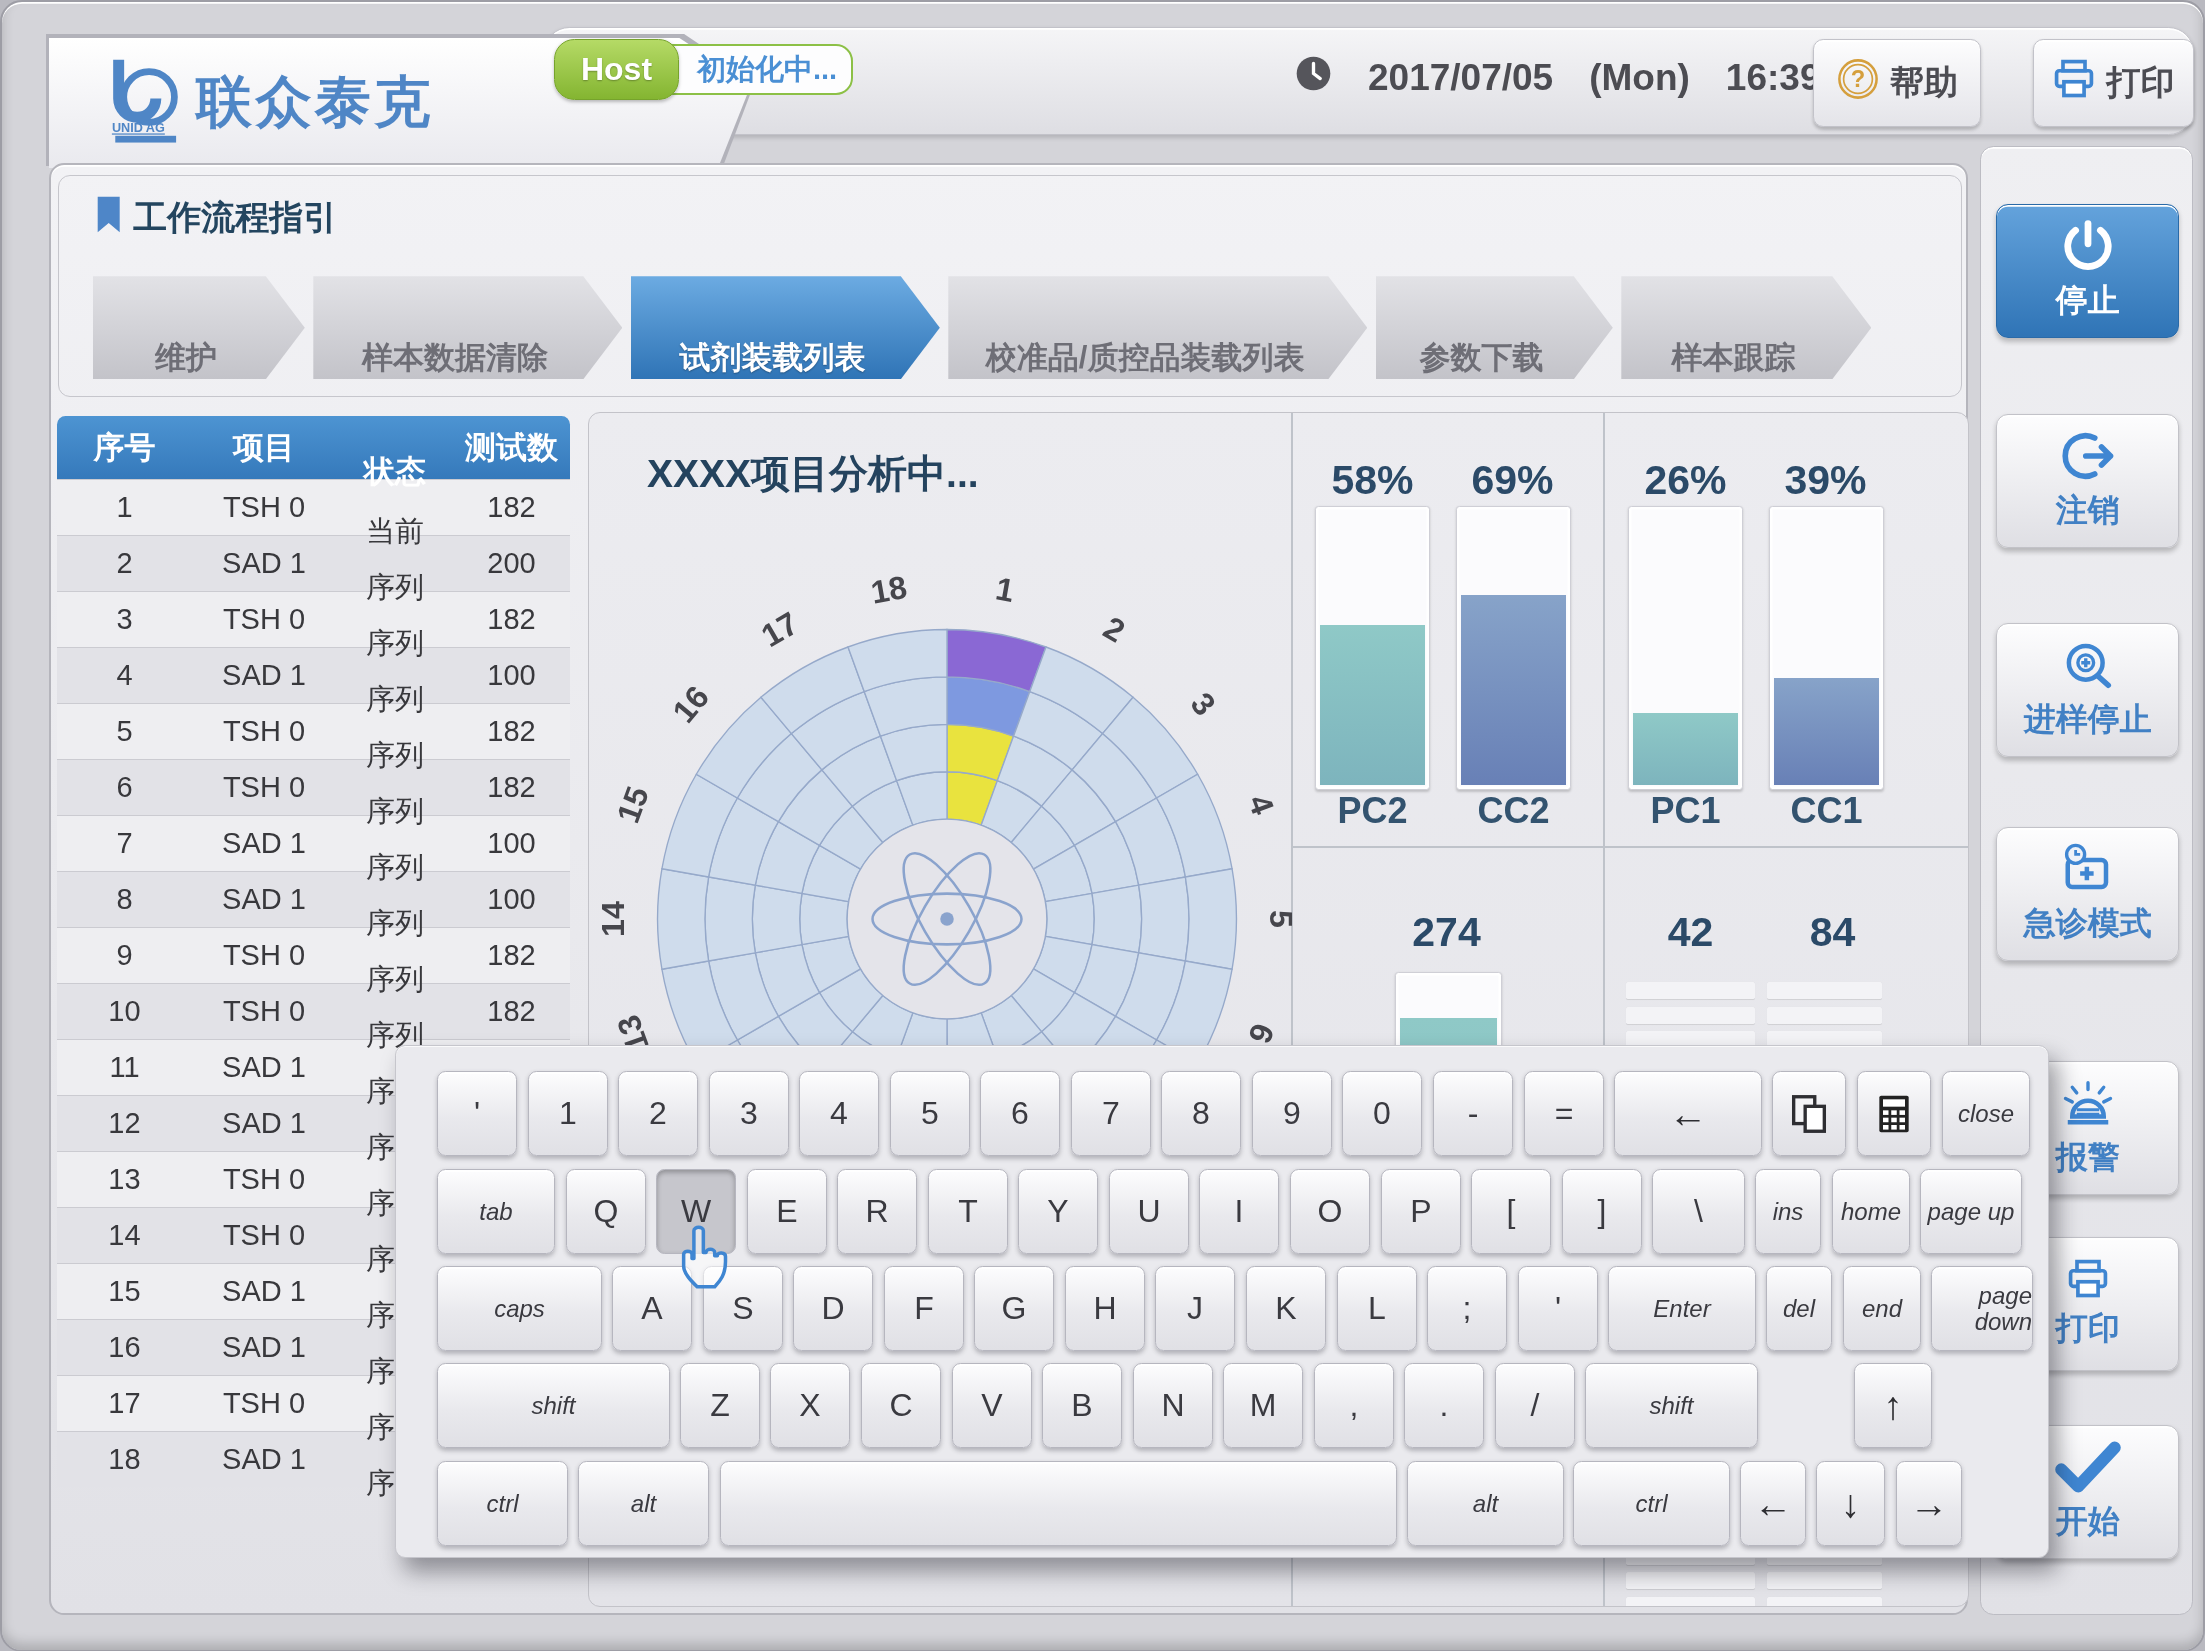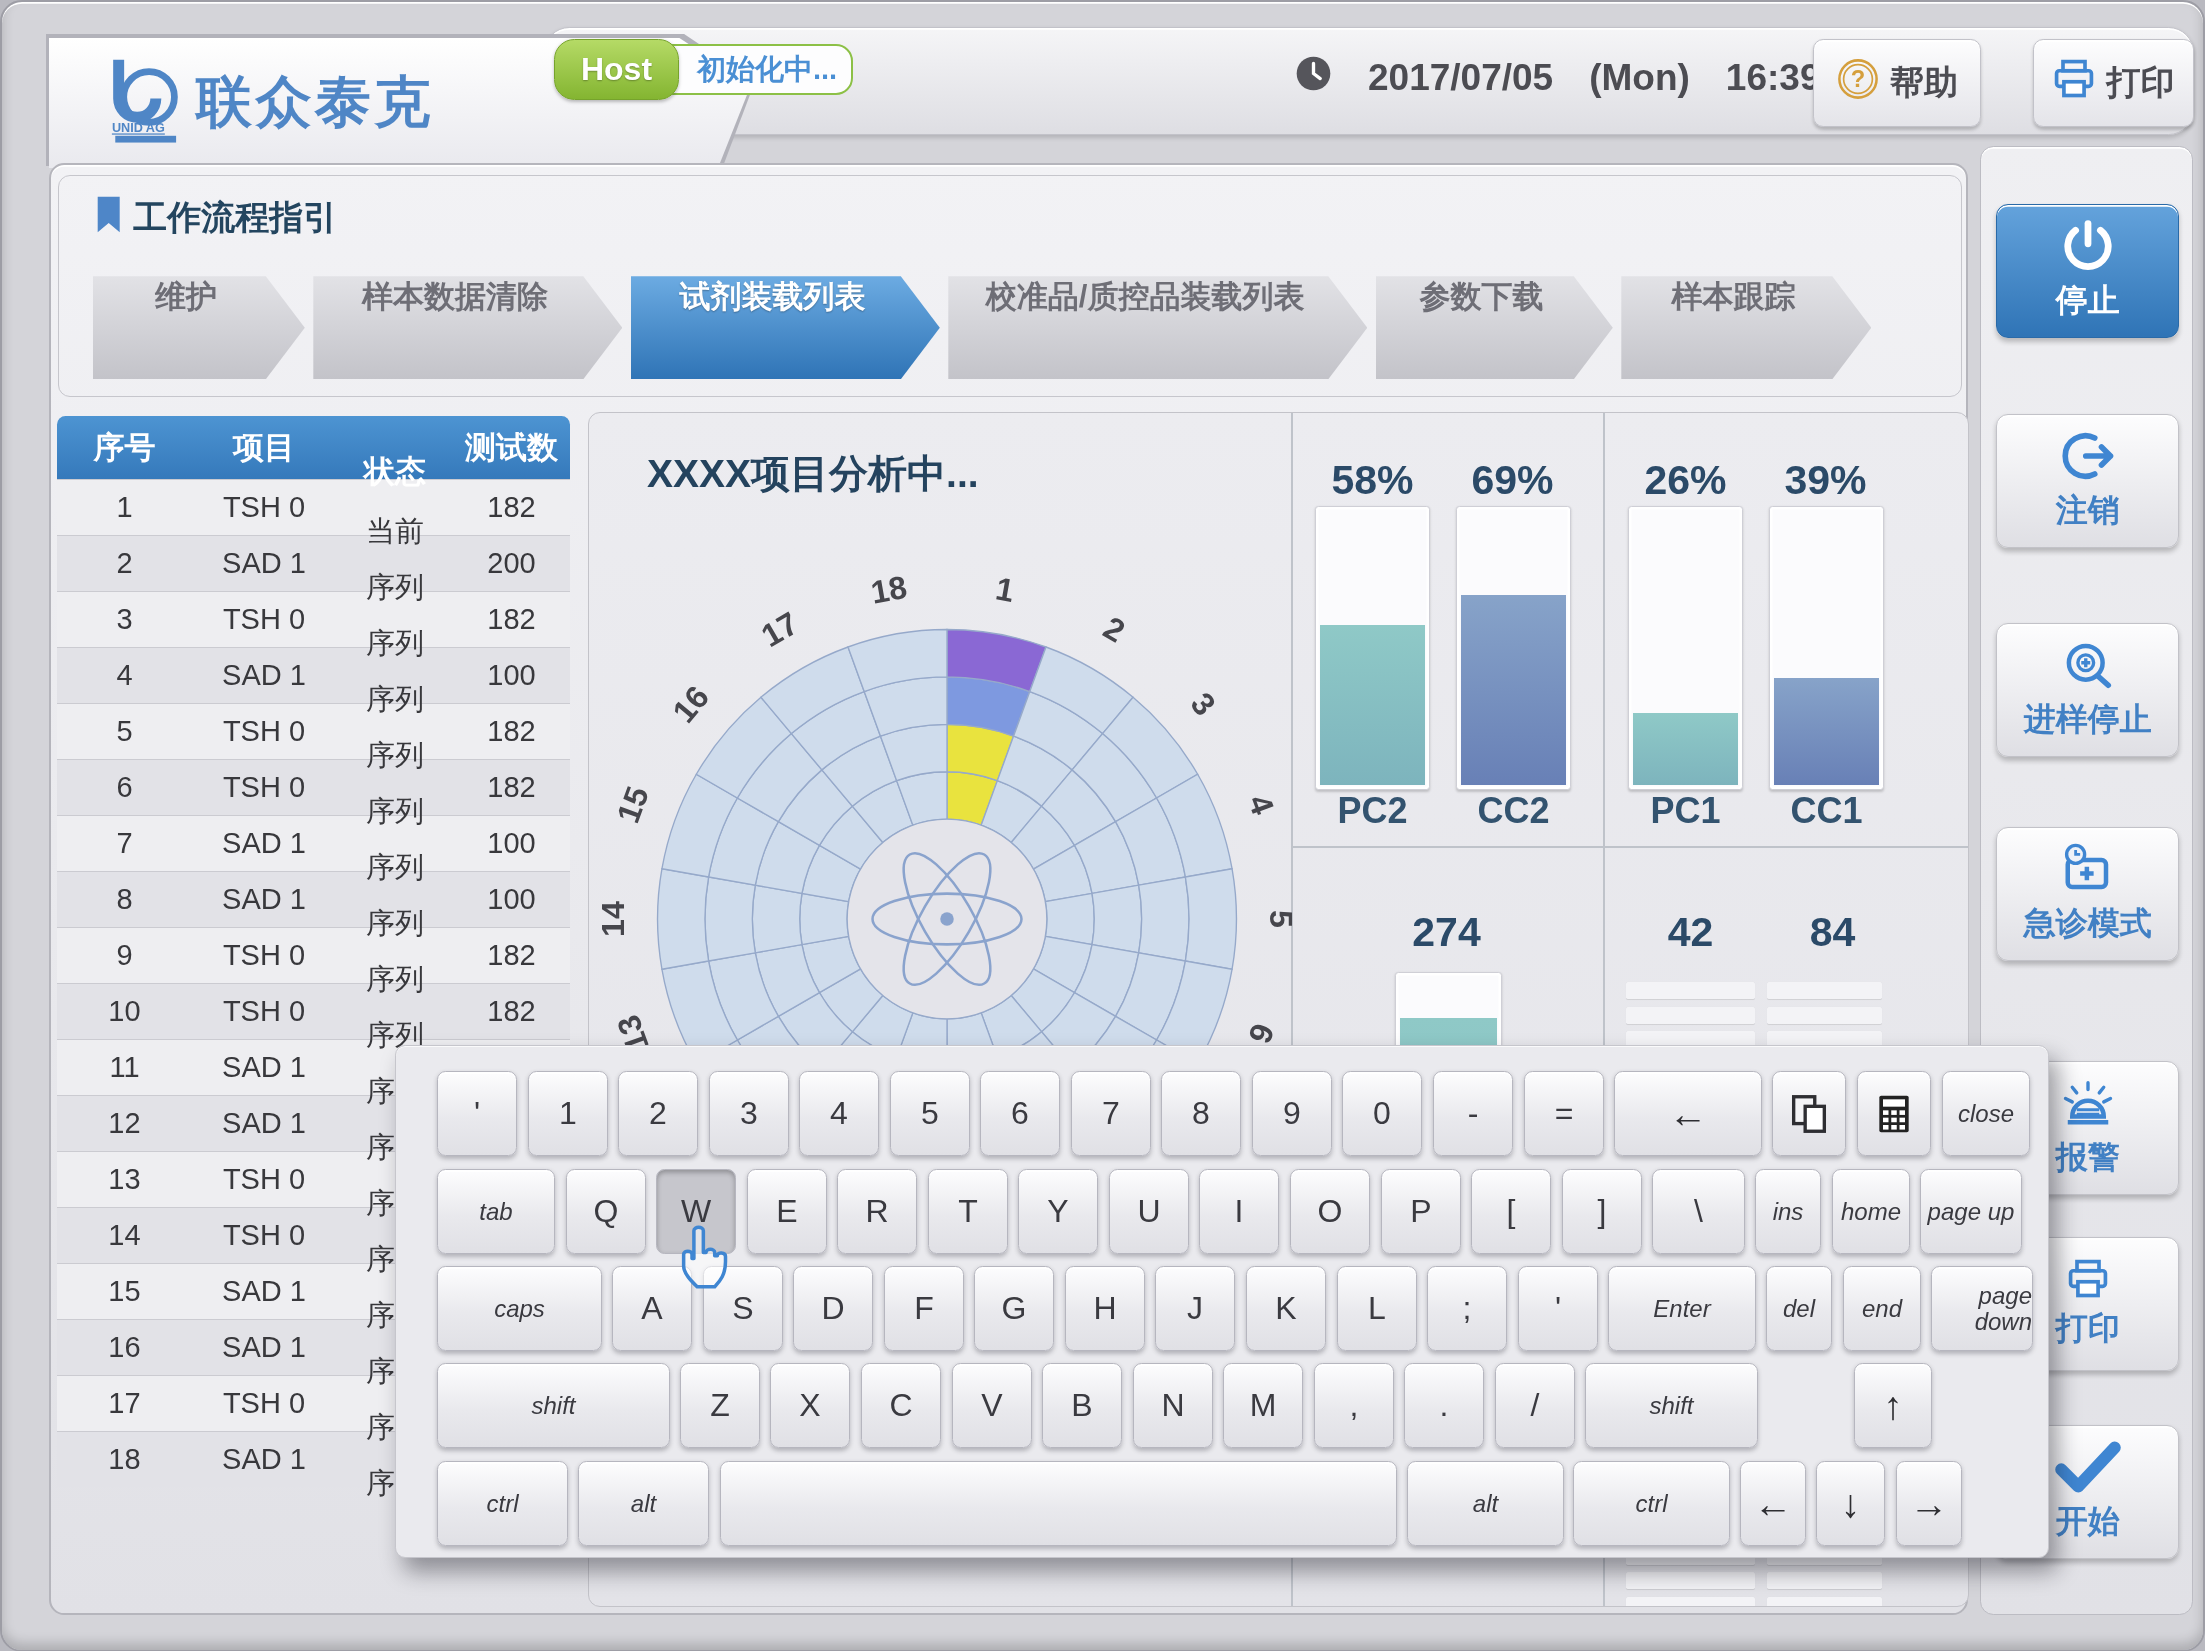--- a/index.html
+++ b/index.html
@@ -30,21 +30,21 @@
   #help-btn{left:1811px;width:168px;}
   #print-btn{left:2031px;width:161px;}
 
   
   #main-panel{left:47px;top:161px;width:1919px;height:1452px;border-radius:15.2px;
      background:linear-gradient(#f2f2f5,#e1e1e6);border:2.5px solid #b5b5bc;box-shadow:inset 0 1.7px 0 #fff;z-index:2;}
   #workflow-panel{left:6.8px;top:10.2px;width:1904px;height:222px;border:1.7px solid #c6c6cc;border-radius:12px;}
   #workflow-title{left:37px;top:18.6px;display:flex;align-items:center;gap:12px;font-size:34px;font-weight:bold;color:#23455f;}
   #breadcrumb{left:34px;top:100px;height:103px;display:flex;gap:8.5px;}
   .chev{height:103px;clip-path:polygon(0 0,calc(100% - 39px) 0,100% 50%,calc(100% - 39px) 100%,0 100%);
-     background:linear-gradient(#e2e2e6,#c3c3c9);display:flex;align-items:flex-start;justify-content:center;
+     background:linear-gradient(#e2e2e6,#c3c3c9);display:flex;align-items:flex-end;justify-content:center;
      font-size:31px;font-weight:bold;color:#6e6e76;padding-right:25.4px;}
   .chev.active{background:linear-gradient(#6cabe2,#2f74b6);color:#fff;text-shadow:0 0.8px 1.7px rgba(0,0,0,.3);}
 
   
   #reagent-table{left:6px;top:251px;width:513px;}
   #rt-header{display:flex;height:63px;background:linear-gradient(#4d94d2,#3579bb);border-radius:8.5px 8.5px 0 0;
      color:#fff;font-size:31px;font-weight:bold;align-items:center;}
   .rt-row{display:flex;height:56px;align-items:center;font-size:29px;color:#38383c;border-top:1.7px solid #cbcbd1;}
   .rt-row:nth-child(odd){background:#eeeef1;}
   .rt-row:nth-child(even){background:#e2e2e7;}

